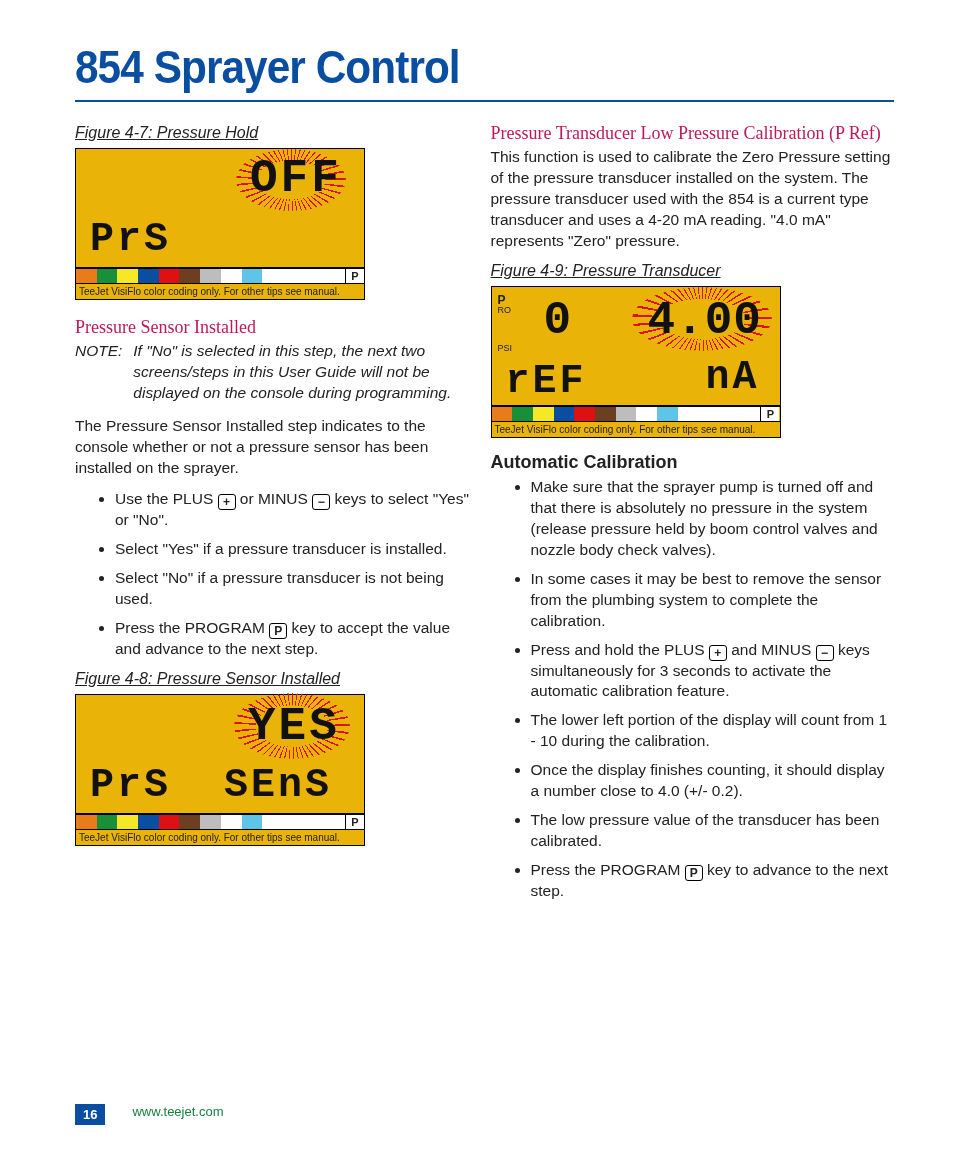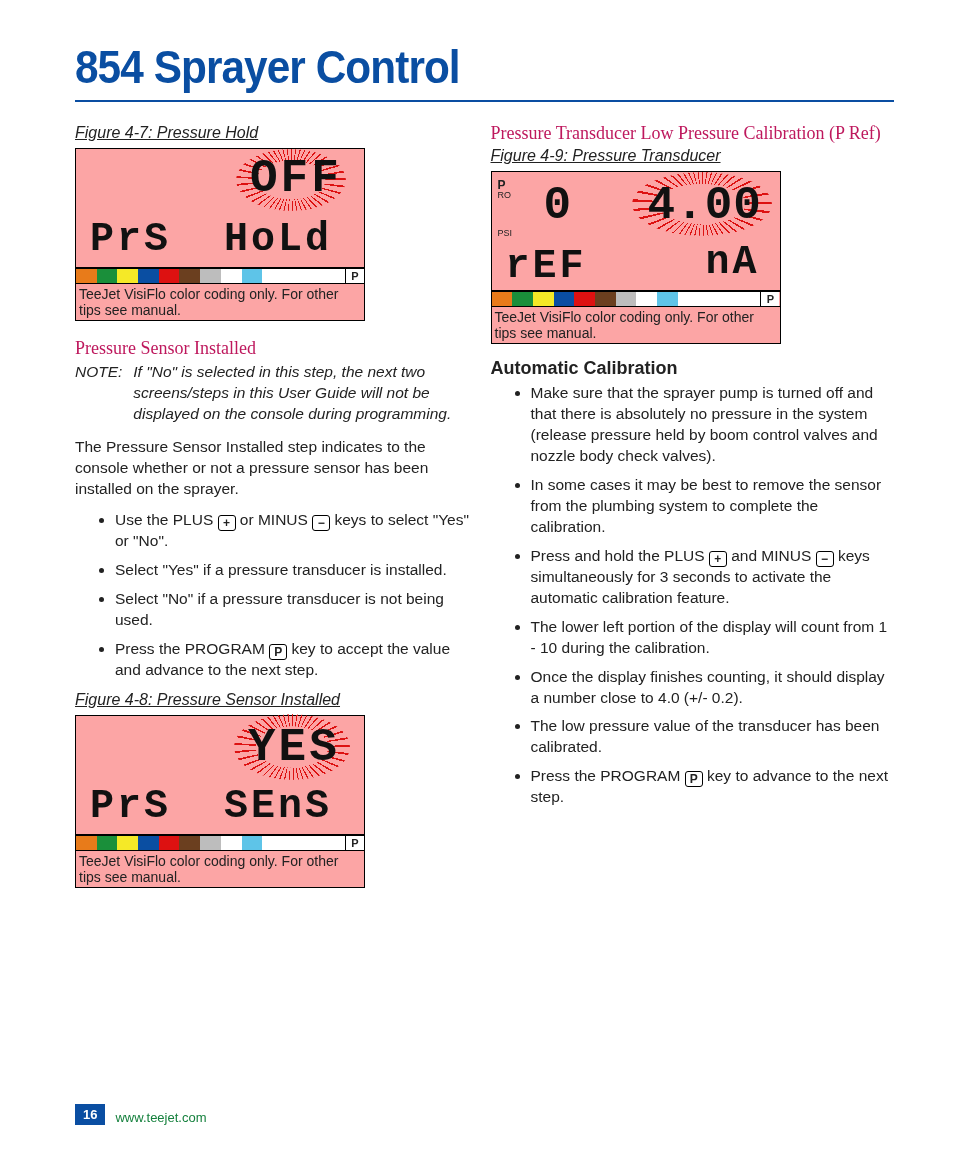--- a/index.html
+++ b/index.html
@@ -92,21 +92,21 @@
     font-weight: bold;
     font-style: normal;
     font-family: Arial, sans-serif;
   }
   
   .lcd {
     border: 1.5px solid #000;
     width: 290px;
     box-sizing: border-box;
     margin-bottom: 6px;
-    background: #fca5a5;
+    background: #eab308;
   }
   .lcd-screen {
     position: relative;
     height: 118px;
     border-bottom: 1px solid #000;
   }
   .lcd-screen .ind {
     position: absolute;
     font-size: 9px;
     font-family: Arial, sans-serif;
@@ -137,31 +137,31 @@
   .colorbar .pcell {
     flex: 0 0 18px;
     background: #fff;
     border-left: 1px solid #000;
     text-align: center;
     font-size: 11px;
     font-weight: bold;
     line-height: 14px;
   }
   .lcd-note {
-    font-size: 14px;
+    font-size: 10px;
     padding: 2px 3px;
     border-top: 1px solid #000;
   }
   .footer {
     position: absolute;
     left: 75px;
     bottom: 34px;
     display: flex;
-    align-items: flex-end;
-    gap: 10px;
+    align-items: flex-start;
+    gap: 27px;
   }
   .pagenum {
     background: #0a4ea2;
     color: #fff;
     font-weight: bold;
     font-size: 13px;
     padding: 3px 8px;
   }
   .url { font-size: 13px; color: #15803d; }
 </style>
@@ -175,21 +175,20 @@
   <div class="cols">
 
     <div class="col">
       <p class="figcap">Figure 4-7: Pressure Hold</p>
 
       <div class="lcd">
         <div class="lcd-screen">
           <div class="hatch" style="left:160px;top:0px;width:110px;height:62px;"></div>
           <span class="seg big" style="left:174px;top:4px;">OFF</span>
           <span class="seg mid" style="left:14px;top:68px;">PrS</span>
-          <span class="seg mid" style="left:148px;top:68px;">HoLd</span>
         </div>
         <div class="colorbar">
           <div style="background:#e87b1a"></div>
             <div style="background:#1a8f3a"></div>
             <div style="background:#f5e927"></div>
             <div style="background:#0a4ea2"></div>
             <div style="background:#d11"></div>
             <div style="background:#6b3f1f"></div>
             <div style="background:#bdbdbd"></div>
             <div class="gap"></div>
@@ -240,20 +239,21 @@
             <div class="gap"></div>
             <div class="gap"></div>
           <div class="pcell">P</div>
         </div>
         <div class="lcd-note">TeeJet VisiFlo color coding only. For other tips see manual.</div>
       </div>
     </div>
 
     <div class="col">
       <h2 class="h2" style="margin-top:0">Pressure Transducer Low Pressure Calibration (P Ref)</h2>
+      <p class="body">This function is used to calibrate the Zero Pressure setting of the pressure transducer installed on the system. The pressure transducer used with the 854 is a current type transducer and uses a 4-20 mA reading. "4.0 mA" represents "Zero" pressure.</p>
 
       <p class="figcap">Figure 4-9: Pressure Transducer</p>
       <div class="lcd">
         <div class="lcd-screen">
           <span class="ind" style="left:6px;top:6px;font-weight:bold;font-size:12px">P</span>
           <span class="ind" style="left:6px;top:18px;">RO</span>
           <span class="ind" style="left:6px;top:56px;">PSI</span>
           <div class="hatch" style="left:140px;top:0px;width:140px;height:64px;"></div>
           <span class="seg big" style="left:52px;top:8px;">0</span>
           <span class="seg big" style="left:156px;top:8px;letter-spacing:1px">4.00</span>

